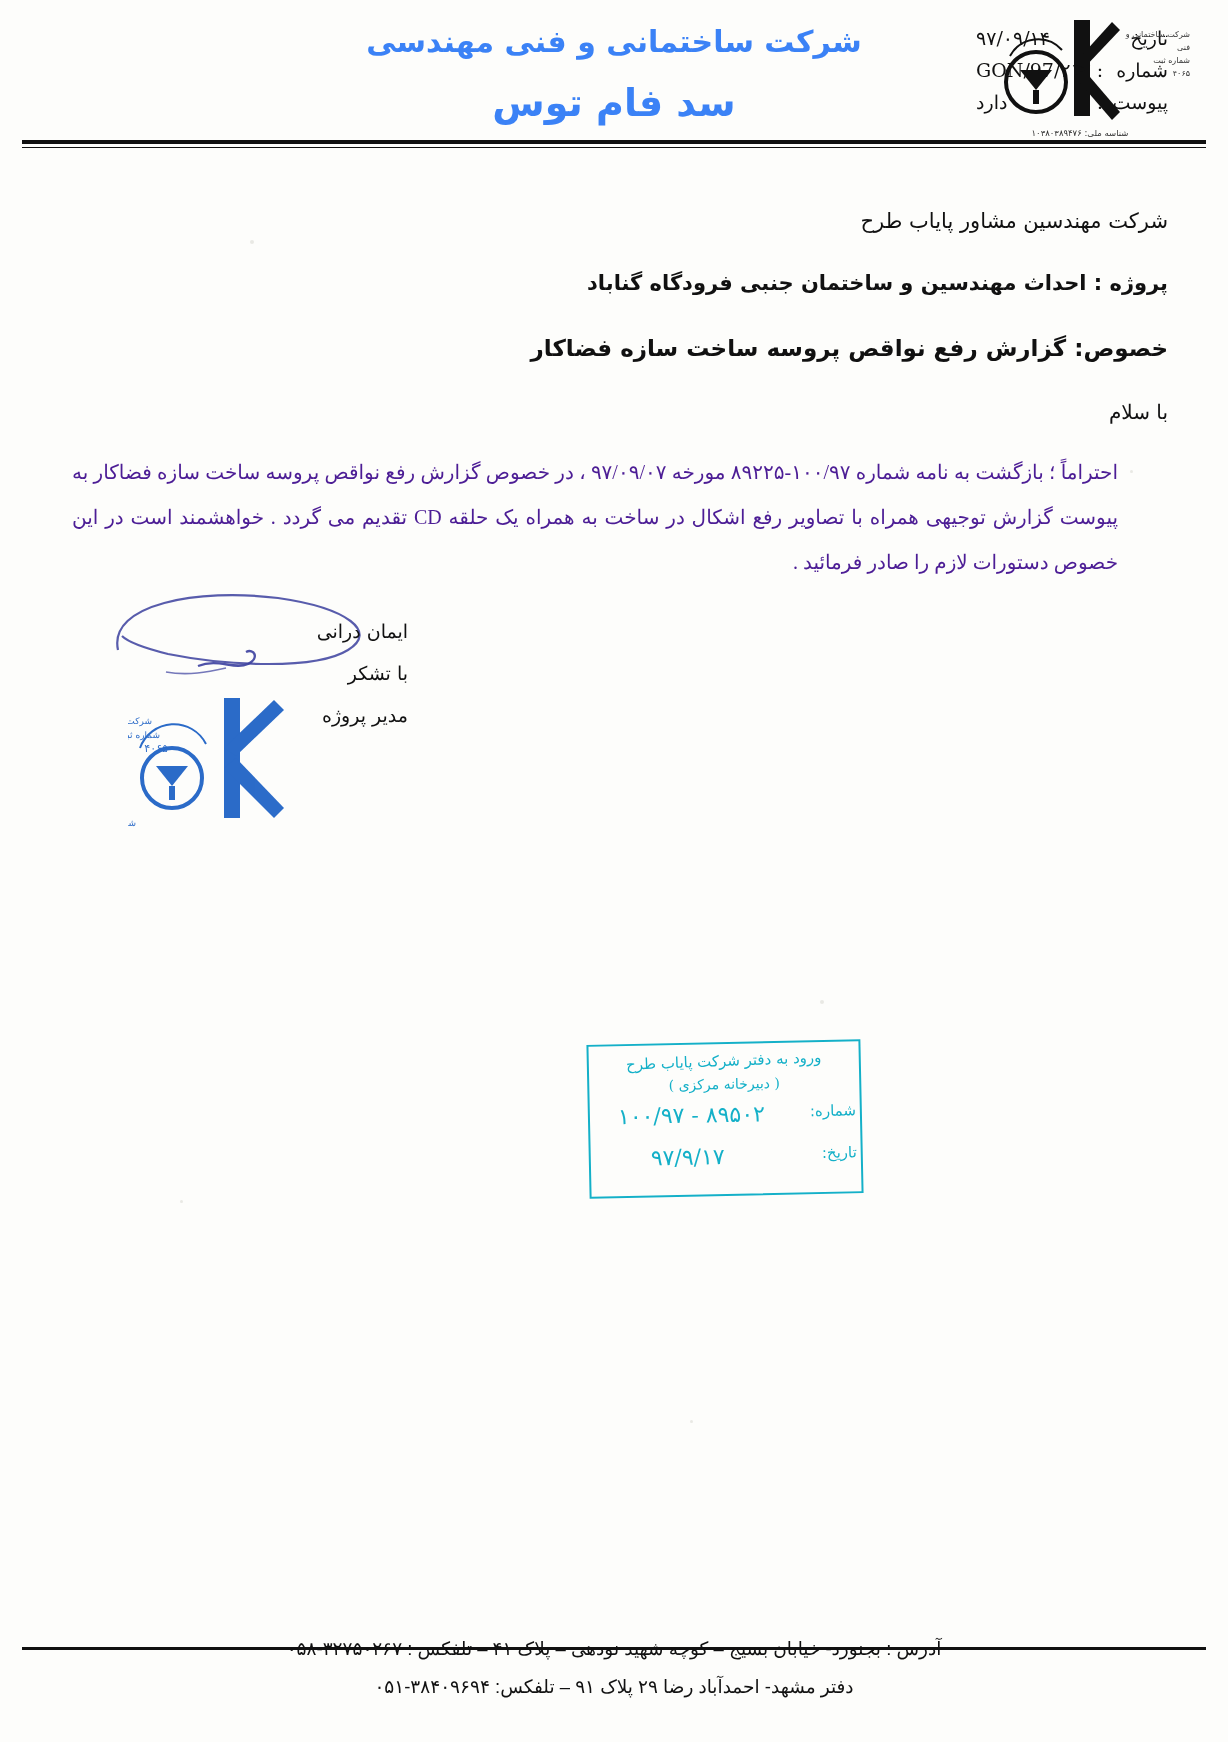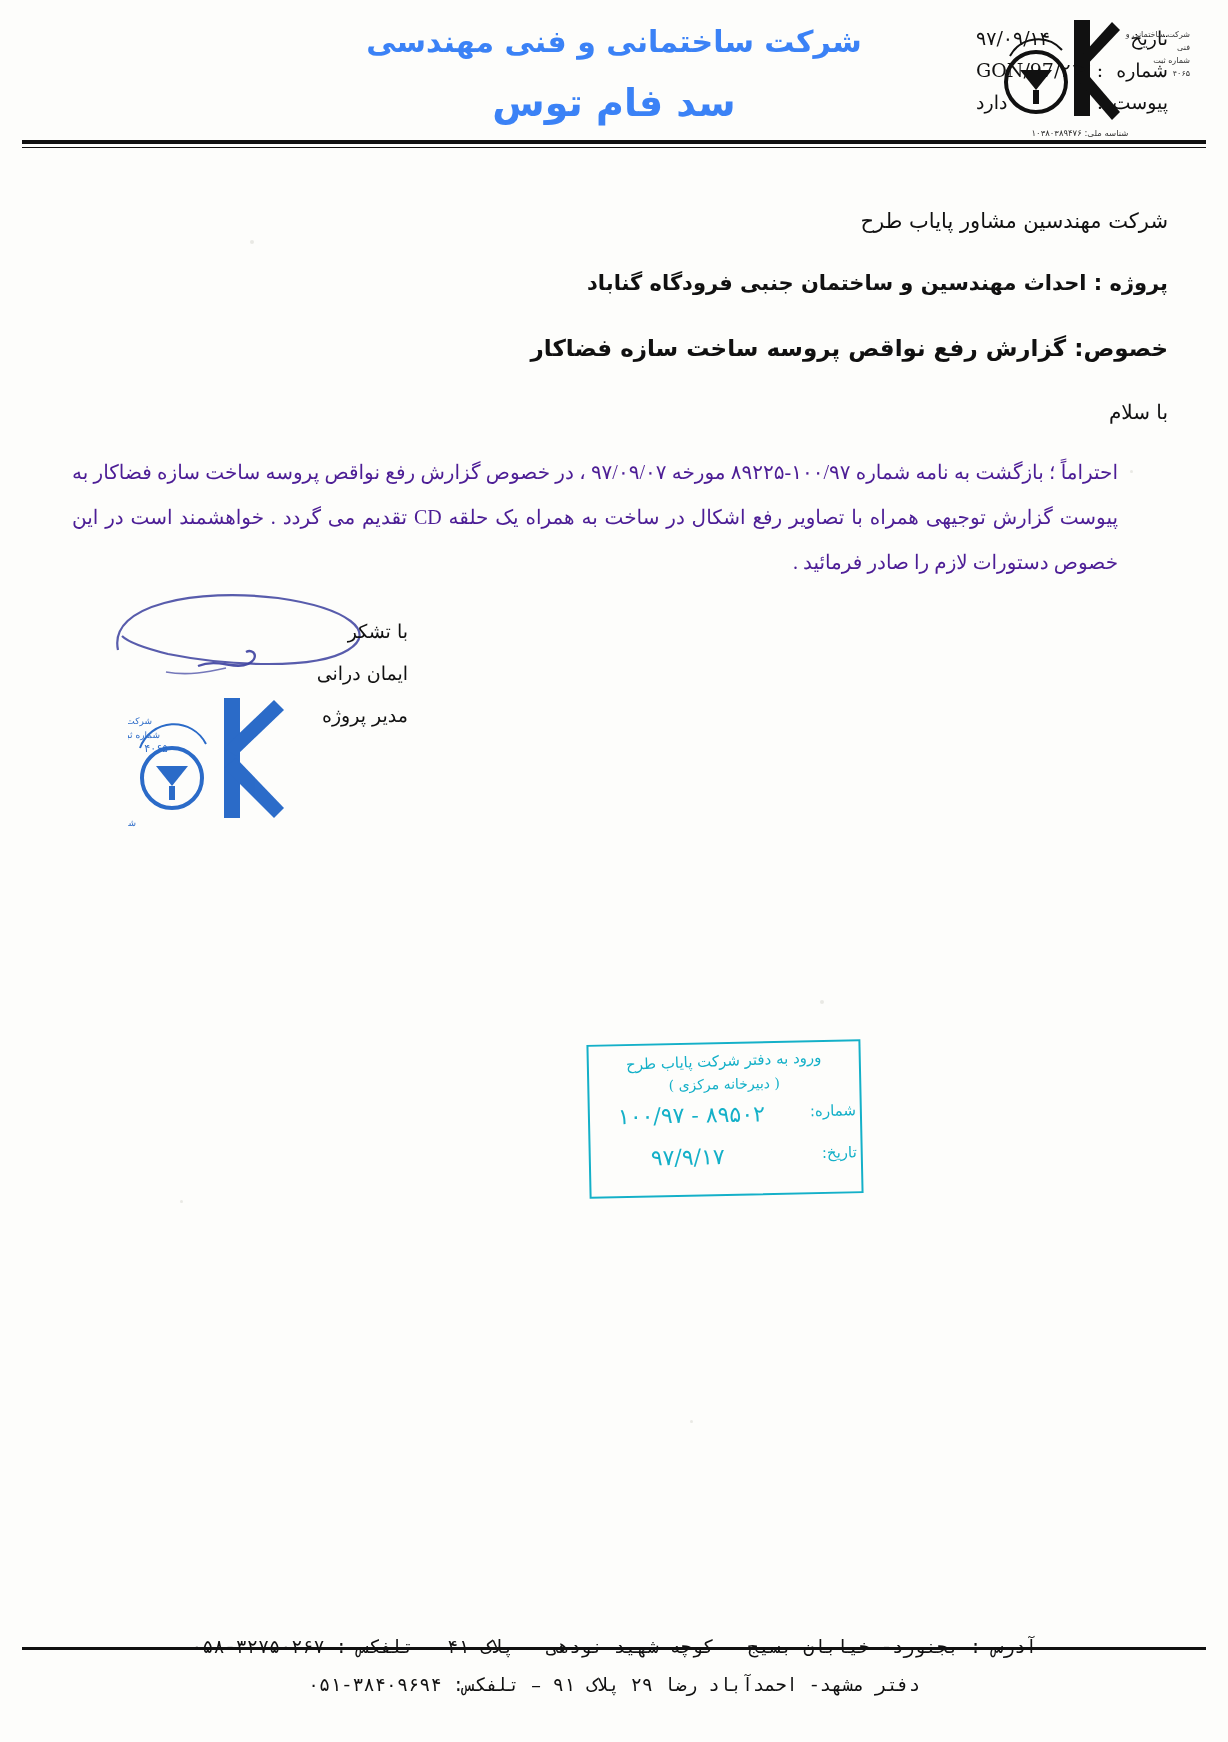--- a/index.html
+++ b/index.html
@@ -290,21 +290,21 @@
     bottom: 92px;
     left: 22px;
     width: 1184px;
     height: 3px;
     background: #111;
   }
   .ftr-line {
     text-align: center;
     font-size: 18.5px;
     line-height: 38px;
-    font-family: Liberation Mono, monospace;
+    font-family: Liberation Sans, sans-serif;
     color: #111;
   }
 
   
   .speck {
     position: absolute;
     background: #d8d8d2;
     border-radius: 50%;
     opacity: .55;
   }
@@ -383,22 +383,22 @@
 
   <div class="sign-block">
 
     <svg class="sig-scribble" viewBox="0 0 330 120">
       <path d="M70 70 C60 24, 150 8, 230 18 C300 28, 330 52, 300 70 C268 90, 180 86, 120 74 C96 68, 80 62, 74 56" fill="none" stroke="#3b3f9e" stroke-width="2.2" opacity="0.85"></path>
       <path d="M150 86 C170 78, 186 90, 200 84 C212 78, 206 68, 198 72" fill="none" stroke="#3b3f9e" stroke-width="2.4" opacity="0.9"></path>
       <path d="M118 92 C140 96, 160 92, 178 88" fill="none" stroke="#3b3f9e" stroke-width="1.6" opacity="0.7"></path>
     </svg>
 
     <div class="sign-inner">
+      <div>ایمان درانی</div>
       <div>با تشکر</div>
-      <div>ایمان درانی</div>
       <div>مدیر پروژه</div>
     </div>
 
     <svg class="stamp-logo" viewBox="0 0 160 150">
       <g opacity="0.92" fill="#1a5fc4" stroke="#1a5fc4">
         <path d="M96 12 L112 12 L112 132 L96 132 Z" stroke="none"></path>
         <path d="M96 62 L146 14 L156 24 L108 70 Z" stroke="none"></path>
         <path d="M108 72 L156 122 L146 132 L96 82 Z" stroke="none"></path>
         <circle cx="44" cy="92" r="30" fill="none" stroke-width="4"></circle>
         <path d="M28 80 L60 80 L44 100 Z" stroke="none"></path>

